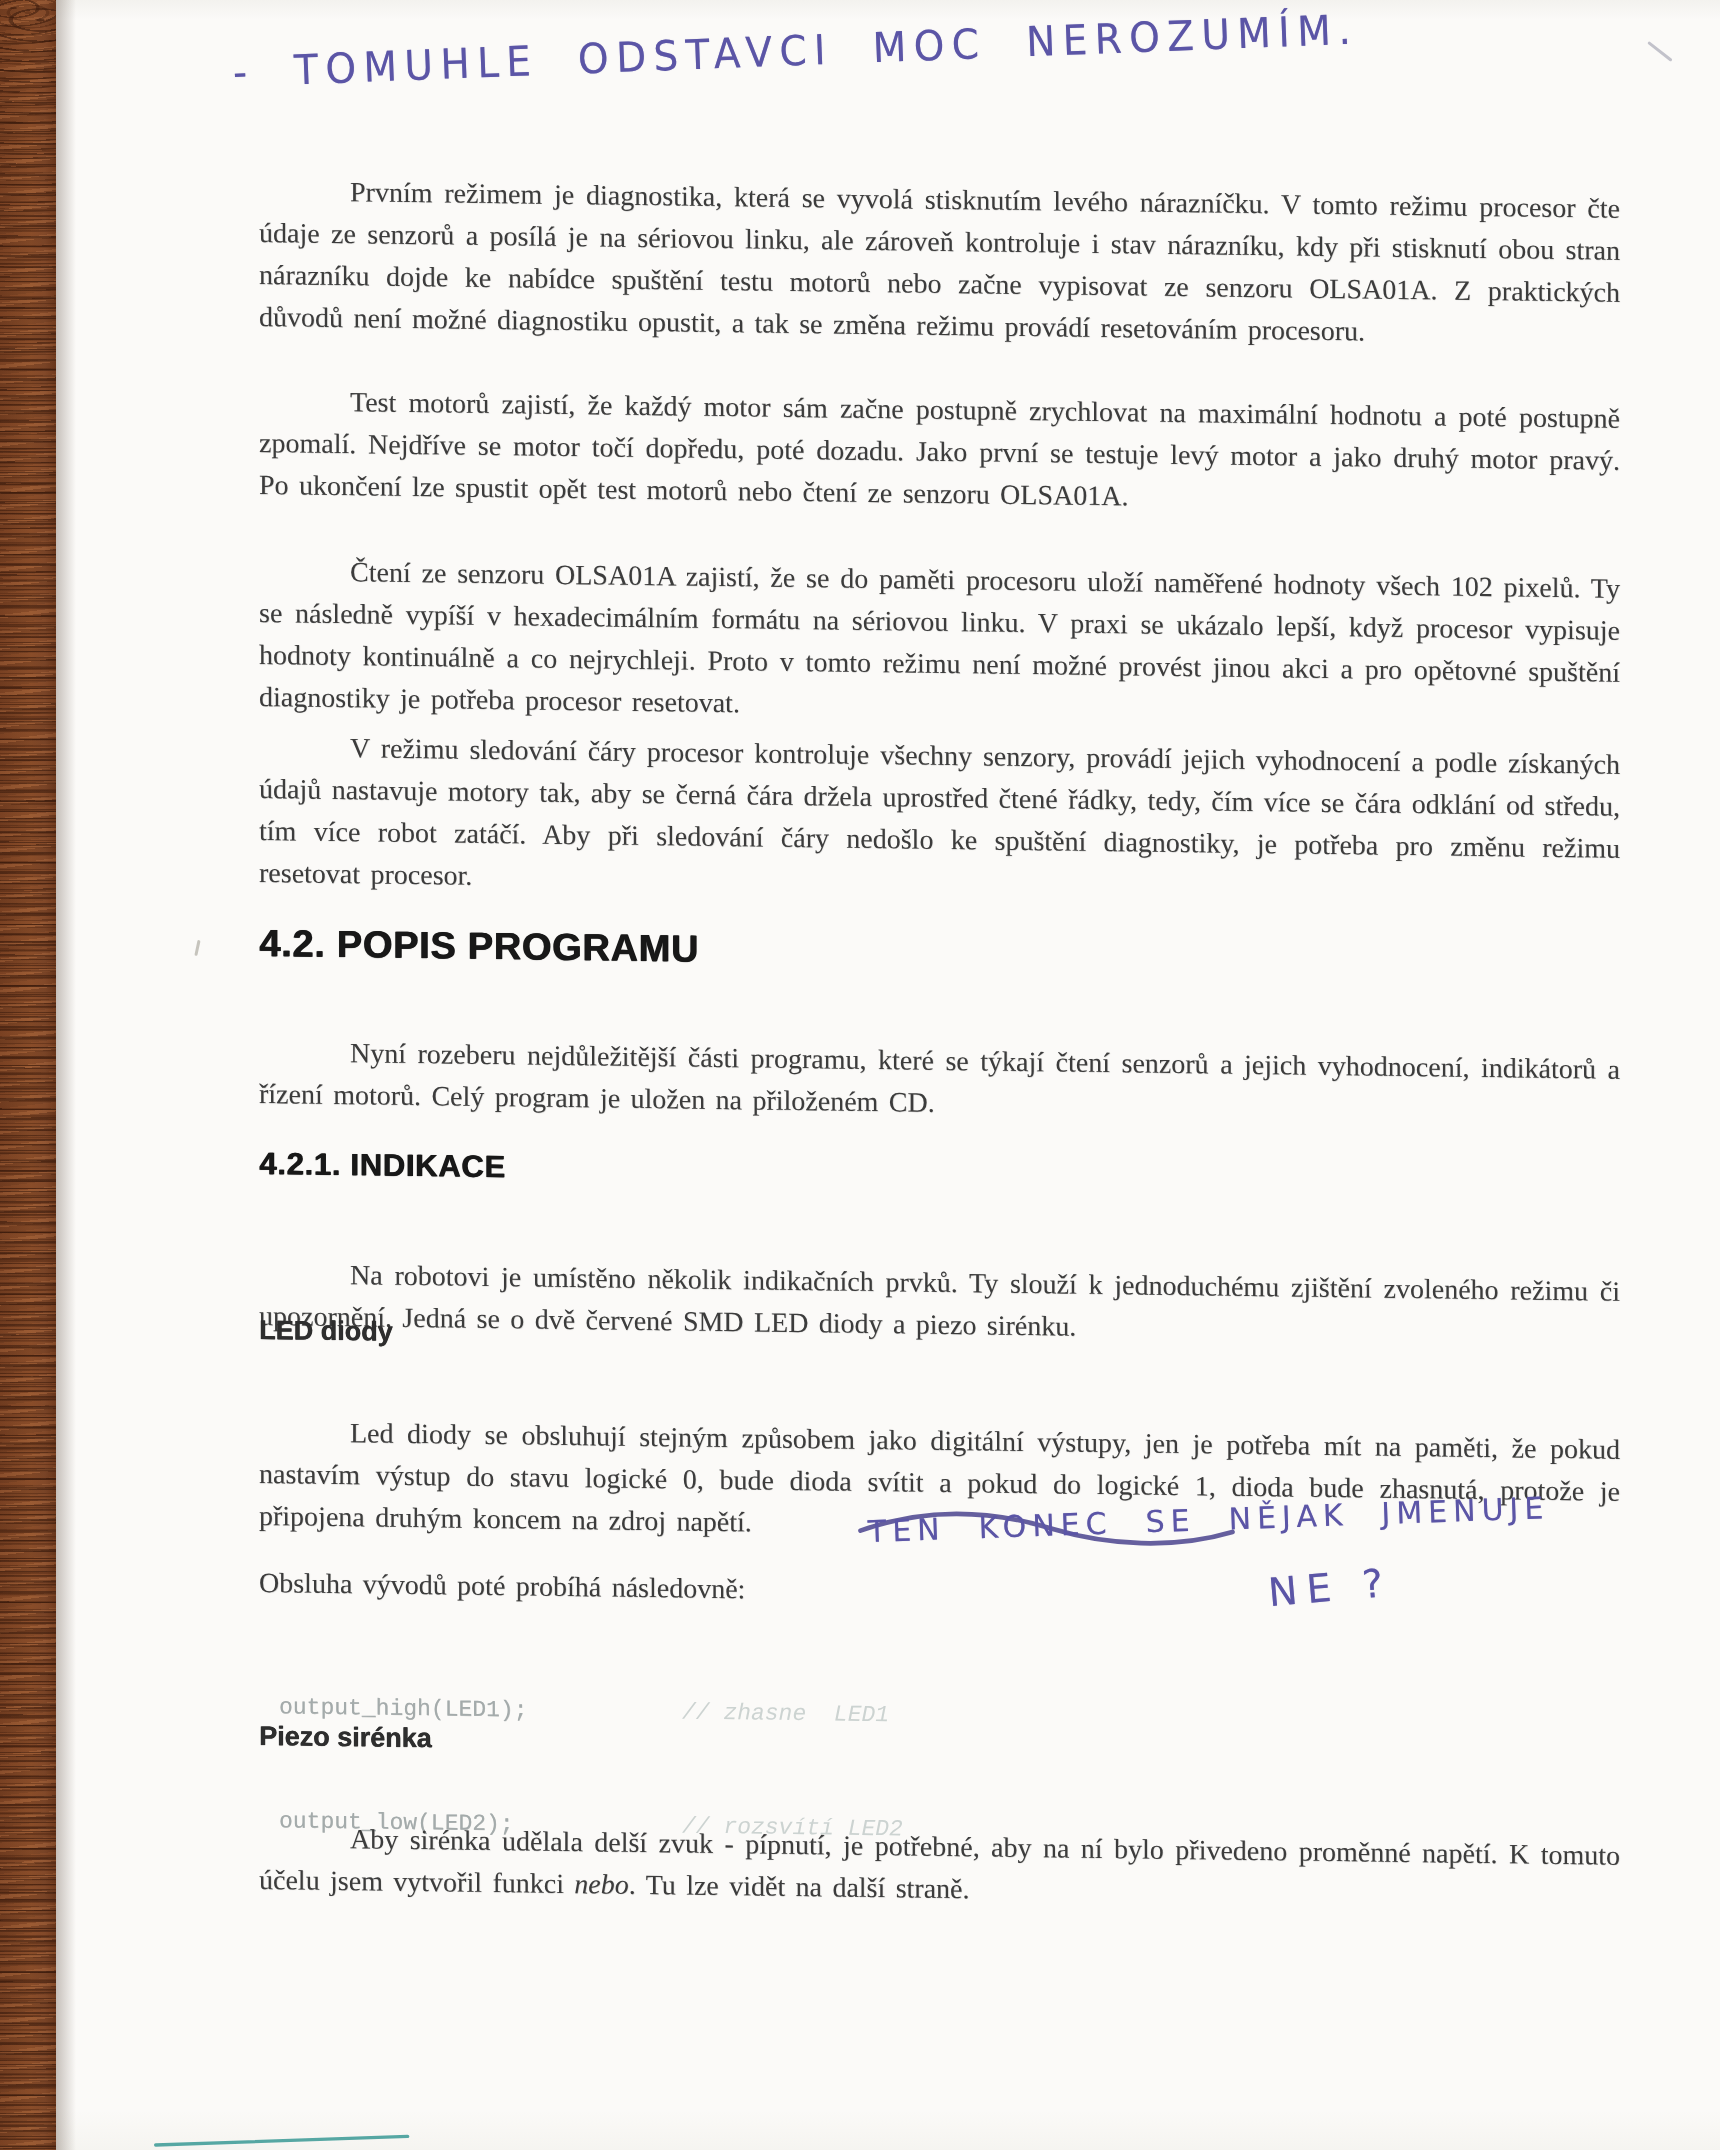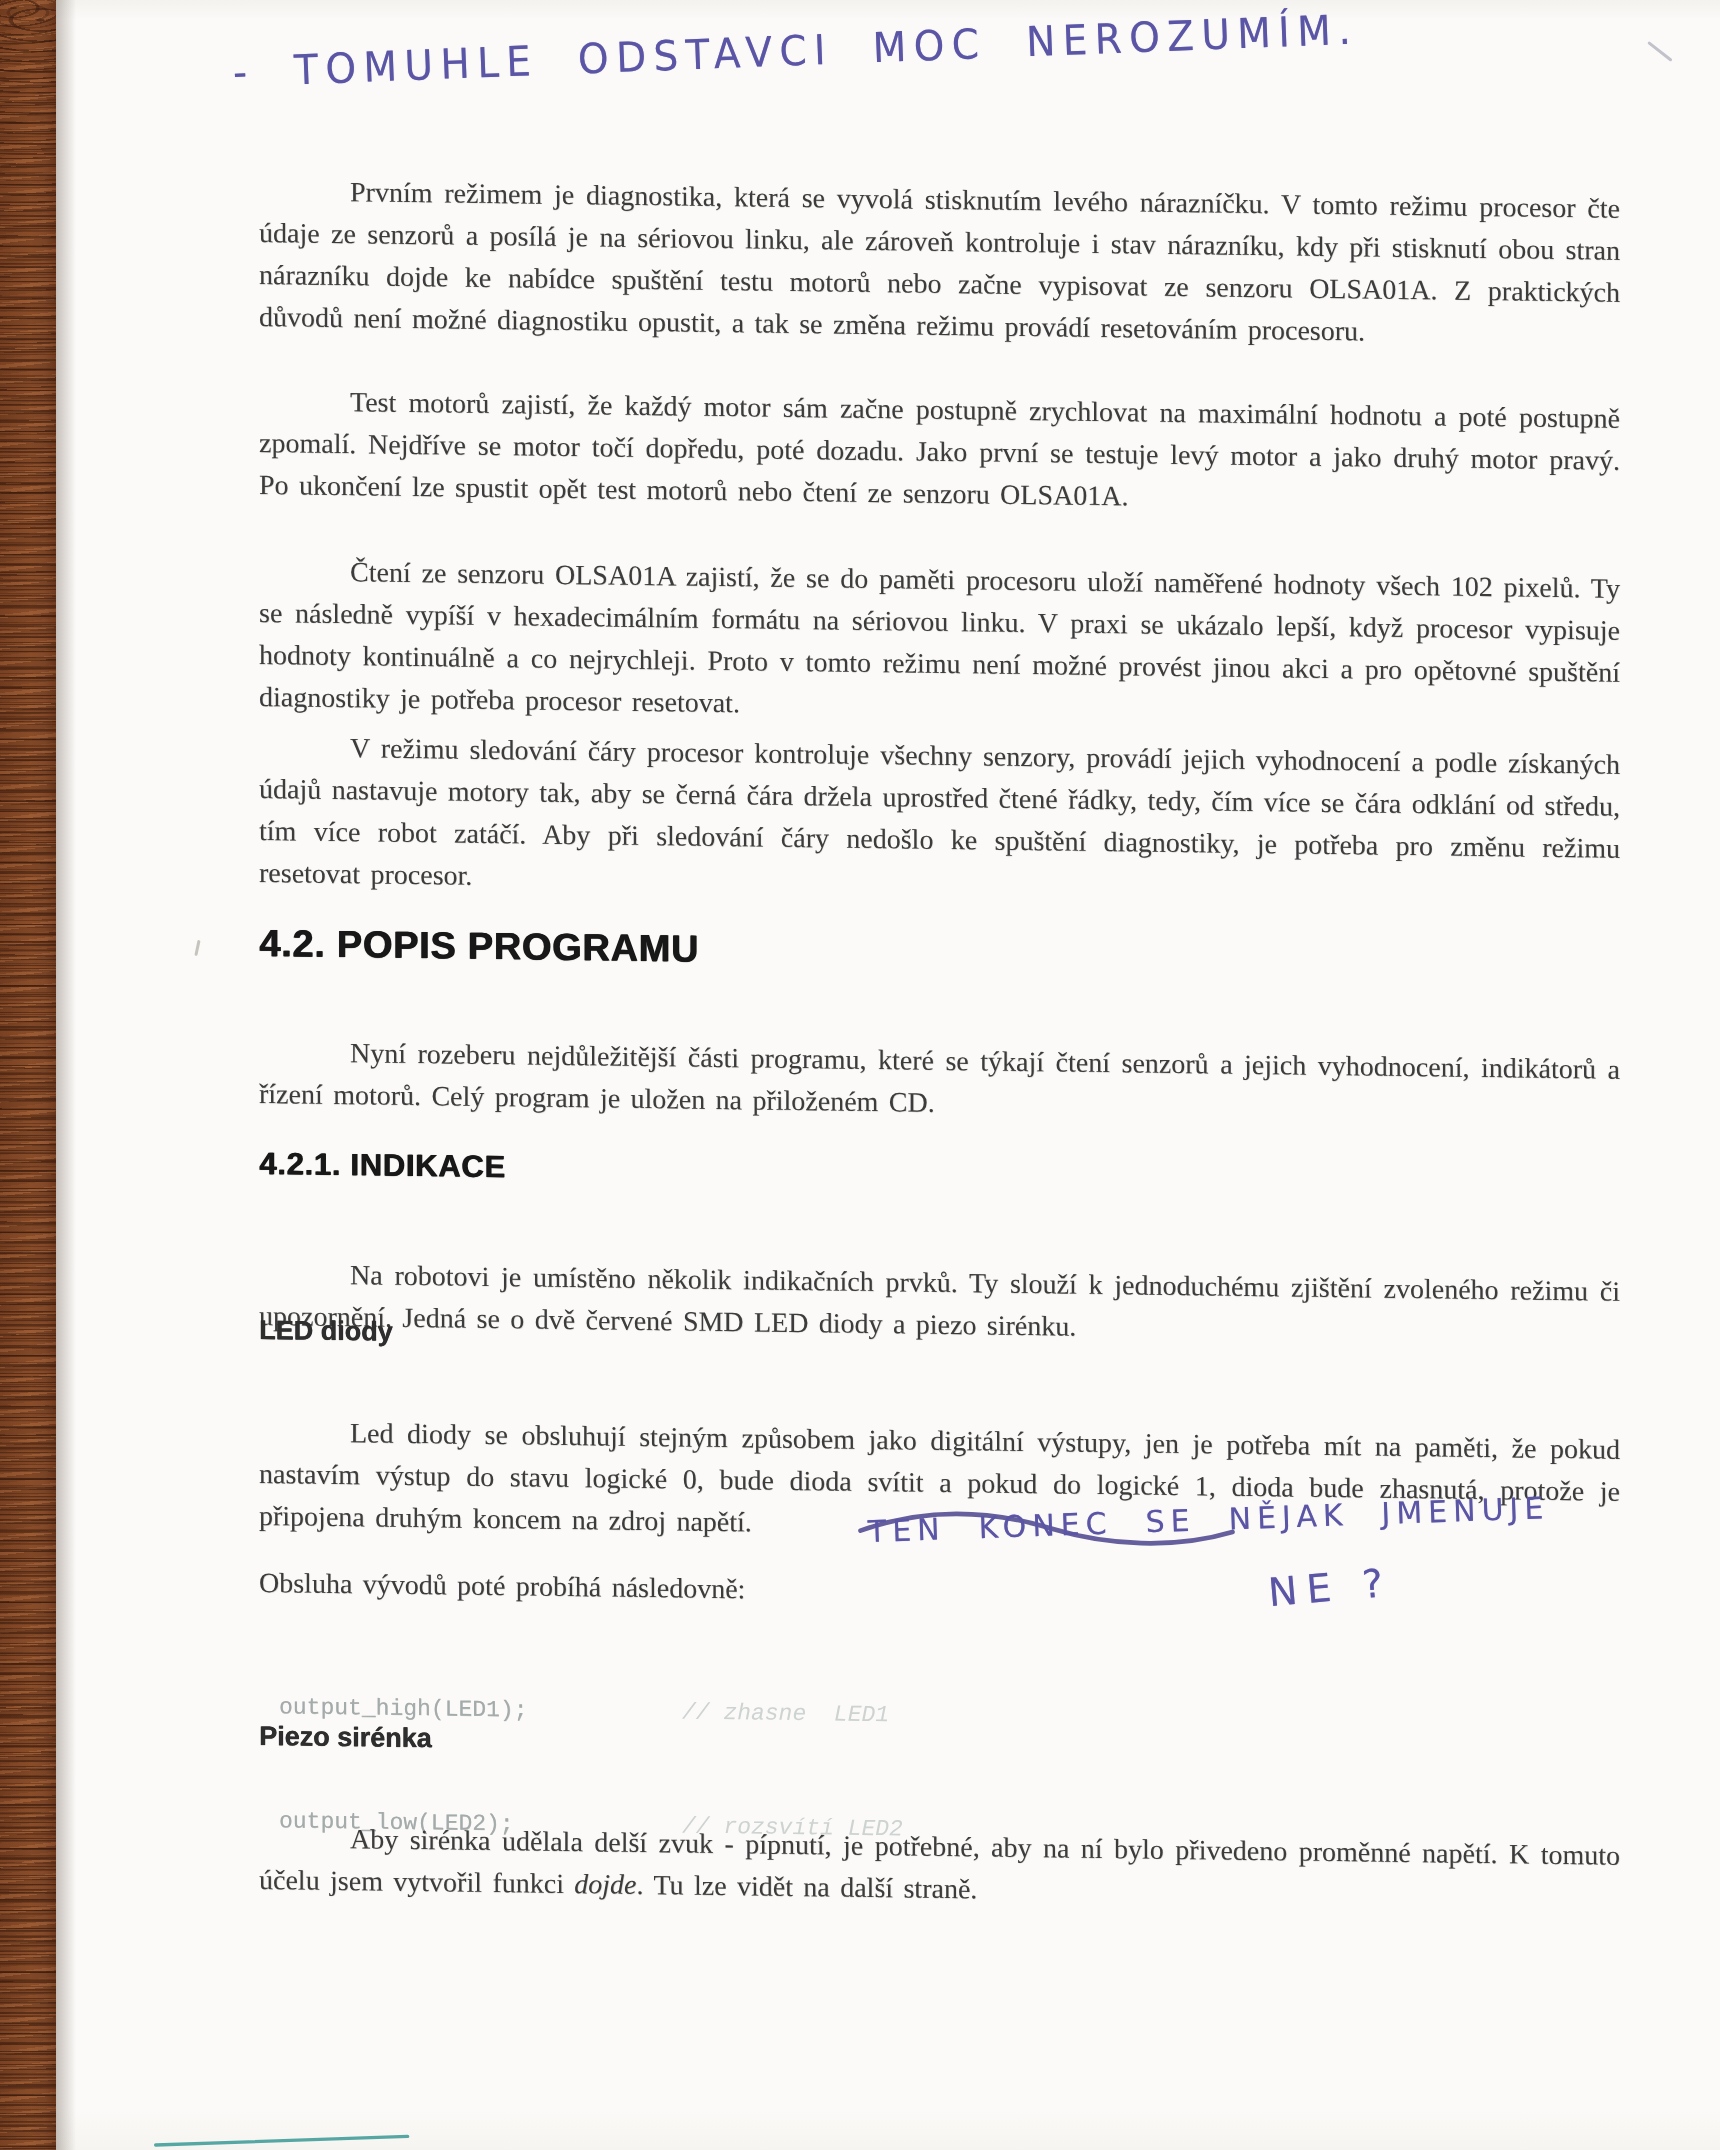--- a/index.html
+++ b/index.html
@@ -158,21 +158,21 @@
     <p class="para" style="top:1383px">Led diody se obsluhují stejným způsobem jako digitální výstupy, jen je potřeba mít na paměti, že pokud nastavím výstup do stavu logické 0, bude dioda svítit a pokud do logické 1, dioda bude zhasnutá, protože je připojena druhým koncem na zdroj napětí.</p>
 
     <p class="para noindent" style="top:1534px; width:605px">Obsluha vývodů poté probíhá následovně:</p>
 
     <div class="code-block">
       <span class="code-row"><span class="code-text">output_high(LED1);</span><span class="code-comment">// zhasne  LED1</span></span>
       <span class="code-row"><span class="code-text">output_low(LED2);</span><span class="code-comment">// rozsvítí LED2</span></span>
     </div>
 
     <div class="h3" style="top:1715px">Piezo sirénka</div>
-    <p class="para" style="top:1789px"><span>Aby sirénka udělala delší zvuk - pípnutí, je potřebné, aby na ní bylo přivedeno proměnné napětí. K tomuto účelu jsem vytvořil funkci </span><span class="it">dojde</span><span>. Tu lze vidět na další straně.</span></p>
+    <p class="para" style="top:1789px"><span>Aby sirénka udělala delší zvuk - pípnutí, je potřebné, aby na ní bylo přivedeno proměnné napětí. K tomuto účelu jsem vytvořil funkci </span><span class="it">nebo</span><span>. Tu lze vidět na další straně.</span></p>
 
   </div>
 
   <svg class="svg-abs" style="left:852px; top:1504px" width="397" height="52" viewBox="0 0 590 78">
     <path d="M10,40 C110,4 210,10 300,38 C380,62 480,68 568,42" fill="none" stroke="#544e93" stroke-width="7" stroke-linecap="round" opacity="0.9"></path>
   </svg>
 
   <div class="hand hand-mid1">TEN KONEC SE NĚJAK JMENUJE</div>
   <div class="hand hand-mid2">NE ?</div>
 

